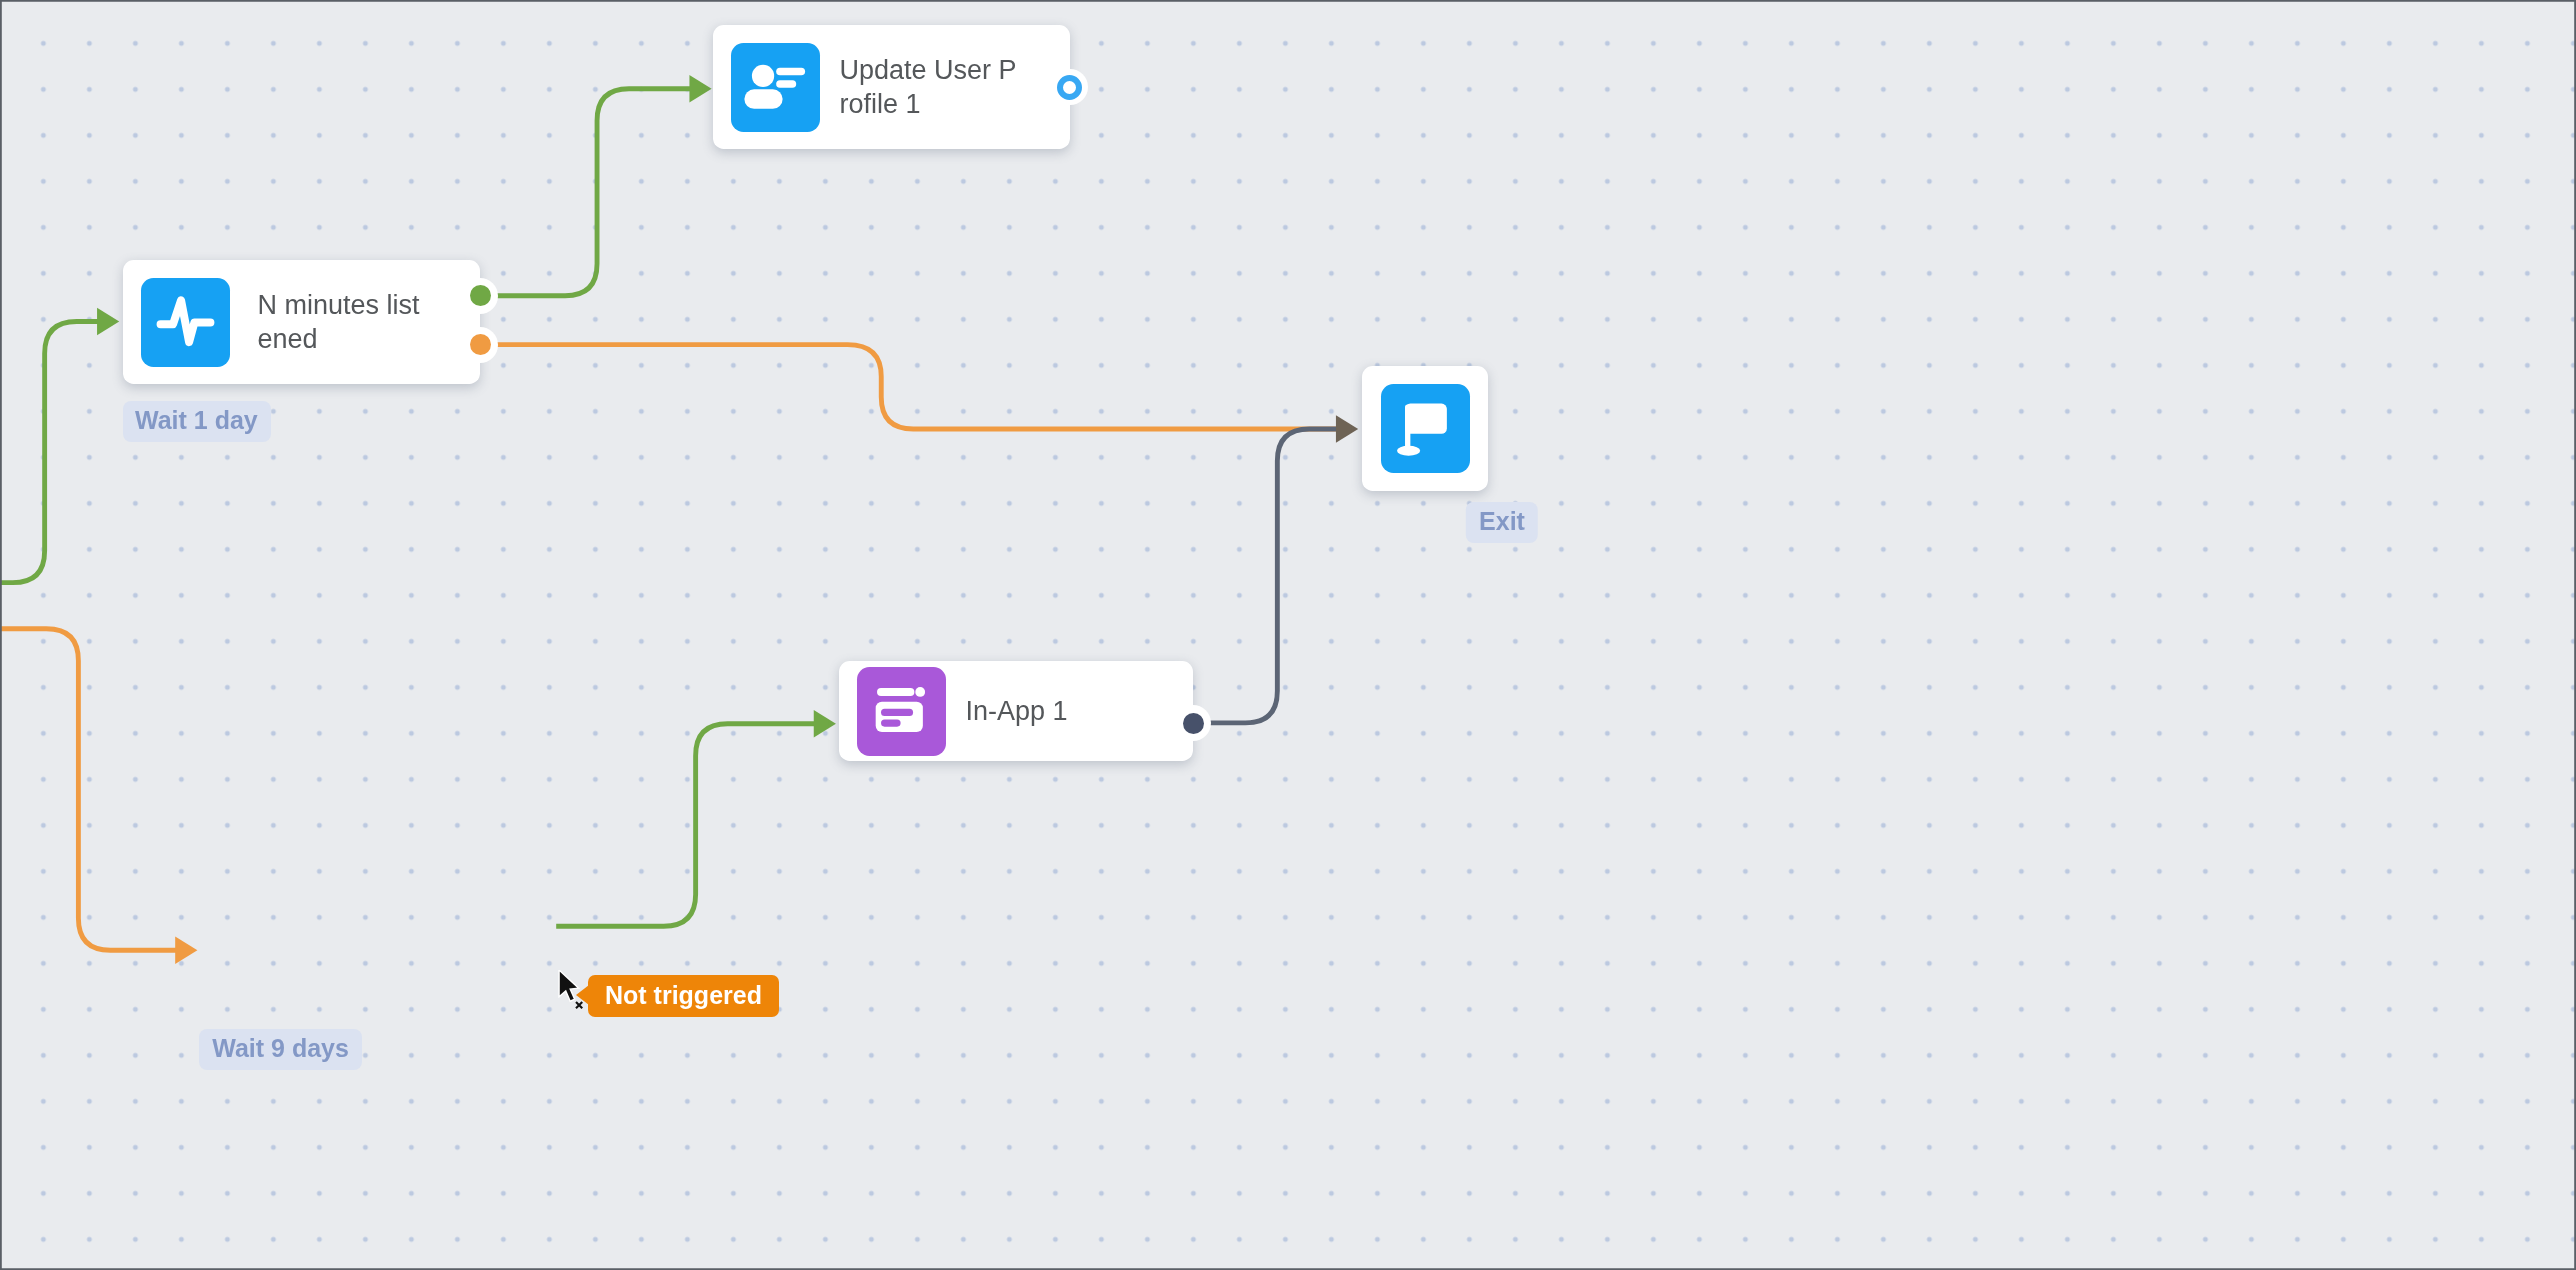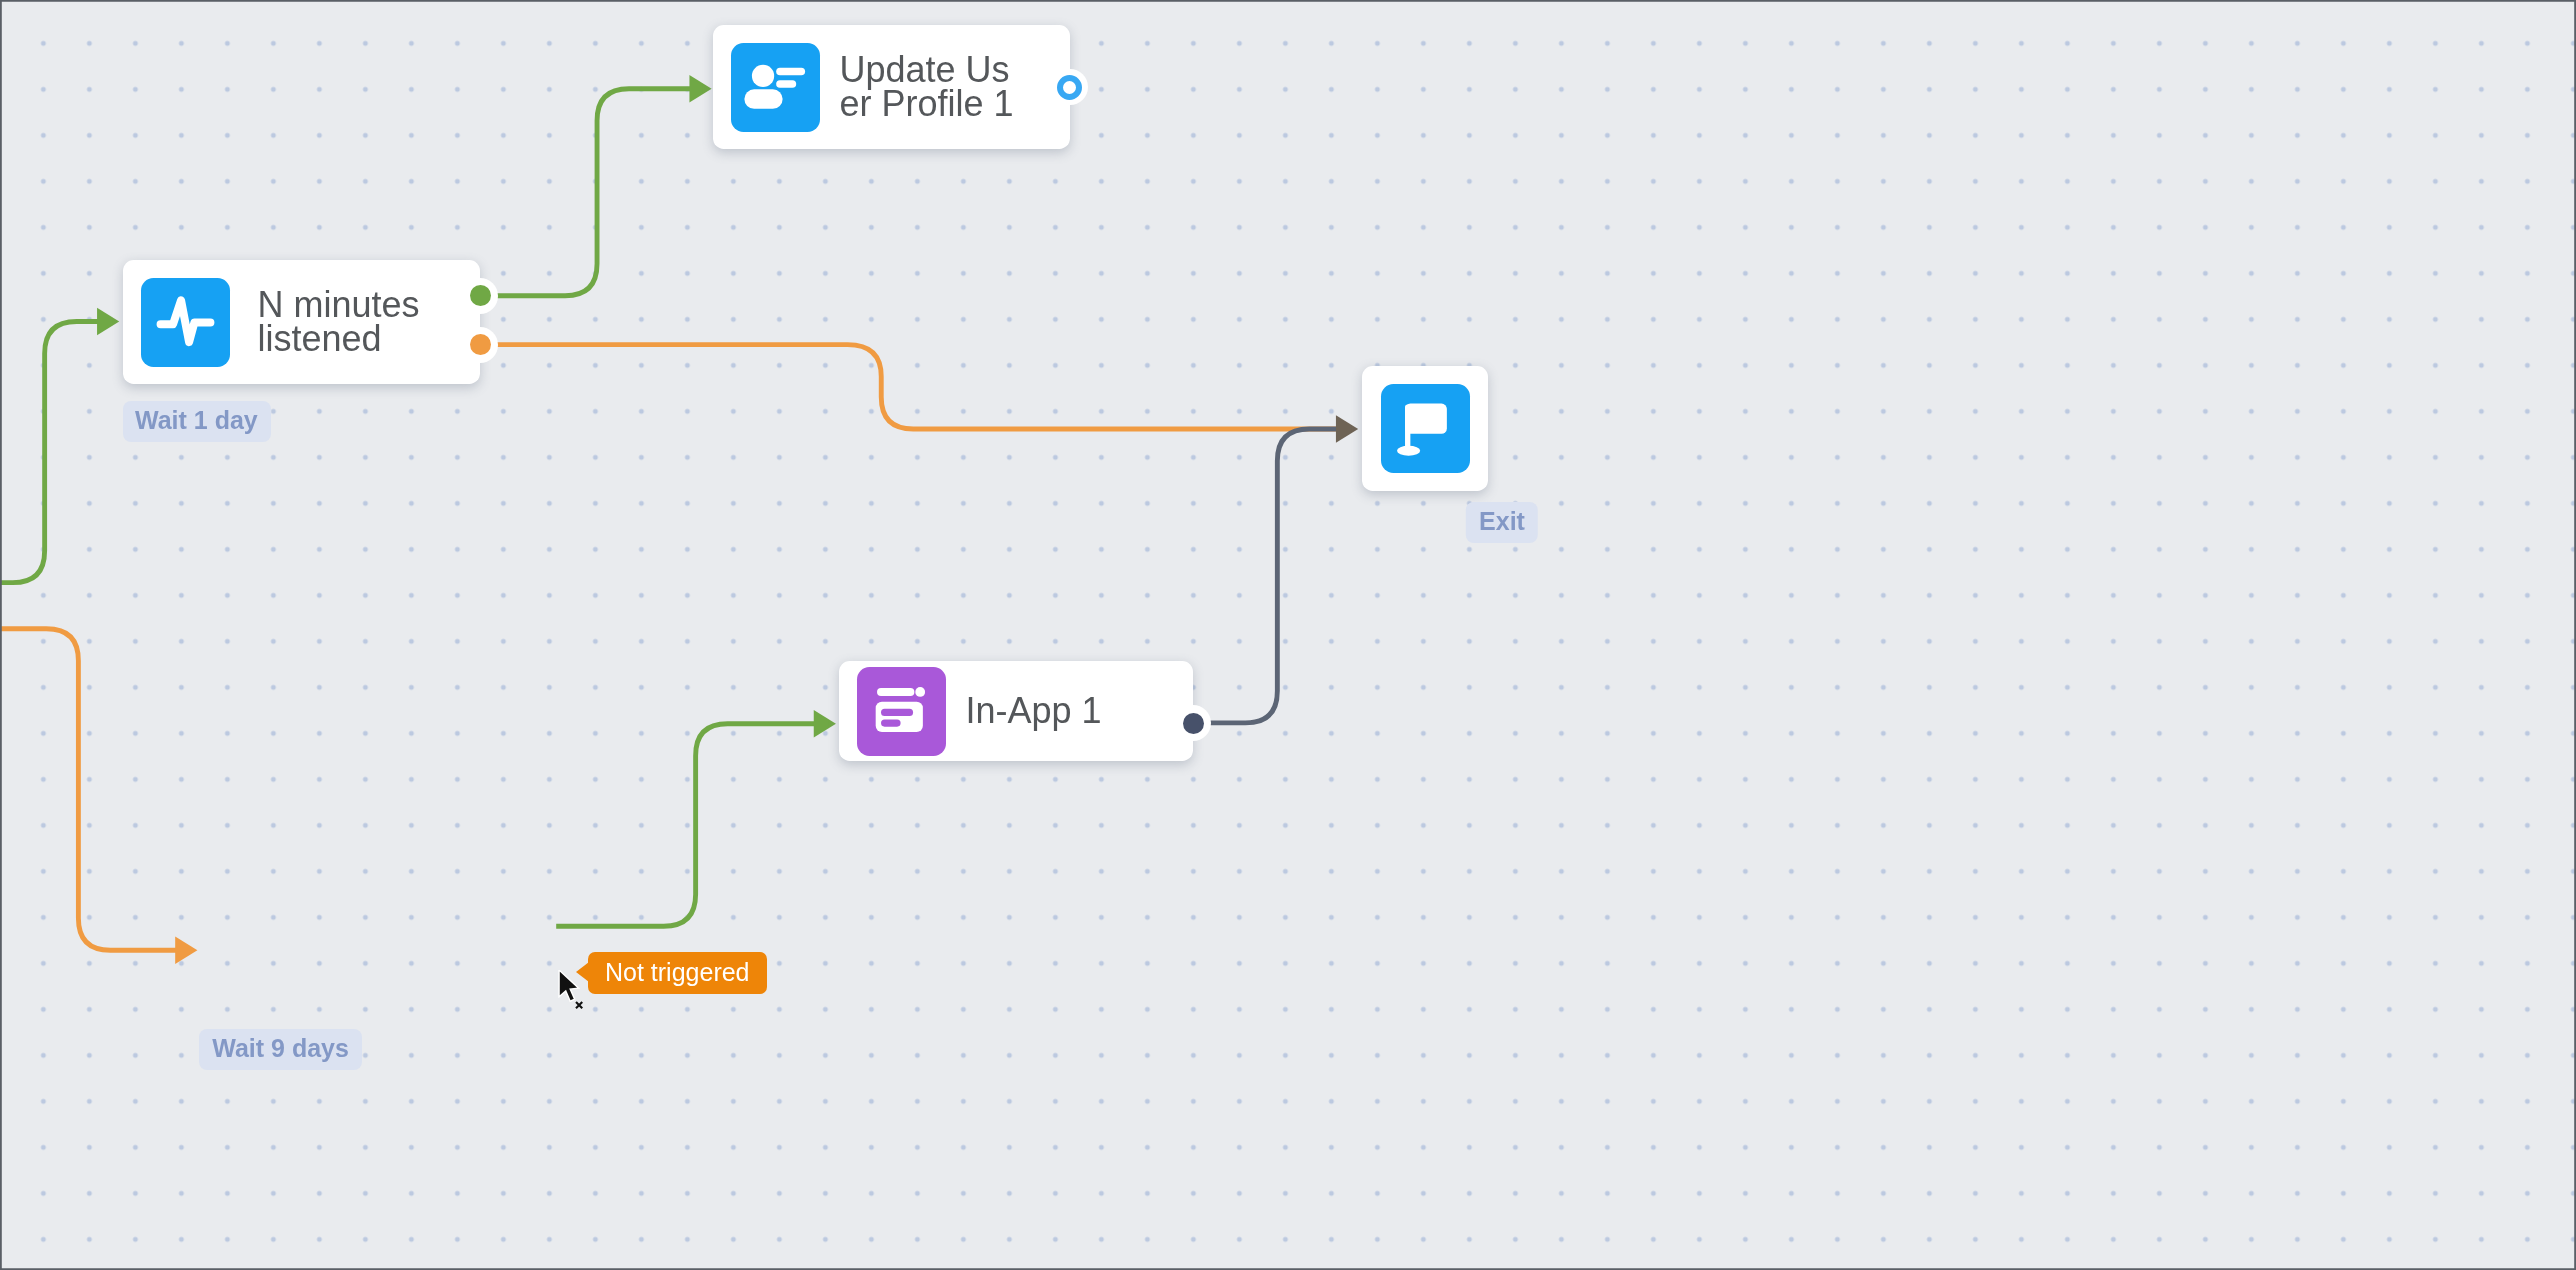--- a/index.html
+++ b/index.html
@@ -24,42 +24,42 @@
   }
   .node .icon{
     width:89px;height:89px;border-radius:12.4px;flex-shrink:0;
     margin-left:18px;display:flex;align-items:center;justify-content:center;
   }
   .node.square{justify-content:center;}
   .node.square .icon{margin-left:0;}
   .node .icon svg{width:100%;height:100%;display:block;}
   .node .label{
     margin-left:19.5px;margin-right:50px;
-    font-size:36px;line-height:34px;color:#54575a;
+    font-size:27px;line-height:34px;color:#54575a;
     word-break:break-all;
   }
   .notch{
     position:absolute;width:36px;height:36px;border-radius:50%;
     background:#ffffff;
   }
   .port{position:absolute;border-radius:50%;}
   .port.dot{width:21px;height:21px;}
   .port.ring{box-sizing:border-box;width:25px;height:25px;border:6.2px solid;background:#ffffff;}
   .caption{
     position:absolute;z-index:3;
     background:#dbe2f1;color:#8398c6;
     font-size:25px;font-weight:700;line-height:27px;
     padding:6.2px 13.3px 8px;border-radius:8px;white-space:nowrap;
   }
   .caption.center{transform:translateX(-50%);}
   .badge{
     position:absolute;z-index:4;
     background:#ee8508;color:#ffffff;
-    font-size:25px;font-weight:400;line-height:27px;
-    padding:7px 17px 8px;border-radius:7px;white-space:nowrap;
+    font-size:25px;font-weight:700;line-height:27px;
+    padding:7px 17px 8px;border-radius:7px;white-space:nowrap;margin-top:23px;
   }
   .badge::before{
     content:"";position:absolute;left:-12.4px;top:50%;margin-top:-10.7px;
     border-top:10.7px solid transparent;border-bottom:10.7px solid transparent;
     border-right:13.3px solid #ee8508;
   }
   #cursor{position:absolute;z-index:50;pointer-events:none;}
 </style>
 </head>
 <body>

